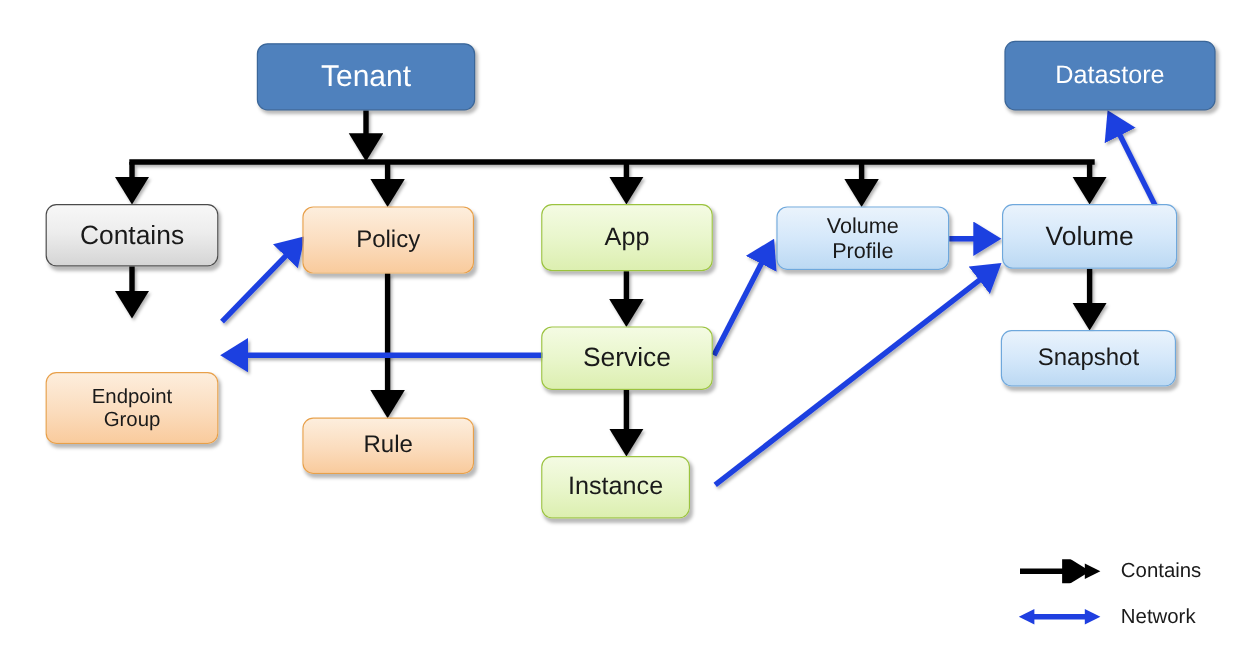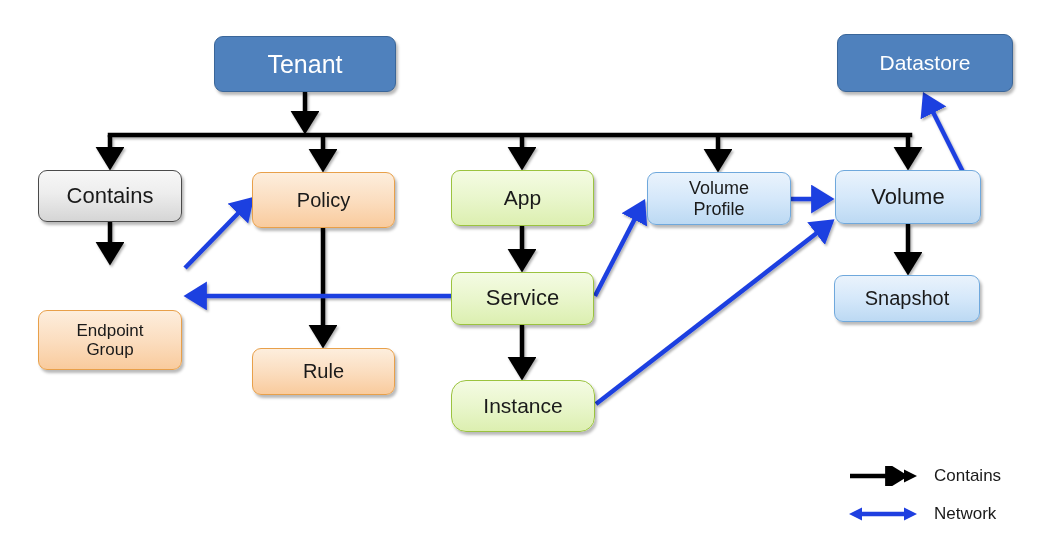--- a/index.html
+++ b/index.html
@@ -182,21 +182,21 @@
   </div>
 
   <div class="node n-green" style="left:451px; top:272px; width:143px; height:53px; font-size:22px;">
     <span>Service</span>
   </div>
 
   <div class="node n-orange" style="left:252px; top:348px; width:143px; height:47px; font-size:20px;">
     <span>Rule</span>
   </div>
 
-  <div class="node n-green" style="left:451px; top:380px; width:144px; height:52px; font-size:21px;border-radius:15px;">
+  <div class="node n-green" style="left:451px; top:380px; width:124px; height:52px; font-size:21px;">
     <span>Instance</span>
   </div>
 
   <div id="legend">
 
     <div class="legend-row" style="left:0px; top:6px;">
       <svg class="legend-arrow" viewBox="0 0 70 20" xmlns="http://www.w3.org/2000/svg">
         <path d="M2,10 L56,10" stroke="#000000" stroke-width="4.5" fill="none" marker-end="url(#ah-black)"></path>
         <path d="M56,3.5 L69,10 L56,16.5 z" fill="#000000"></path>
       </svg>

